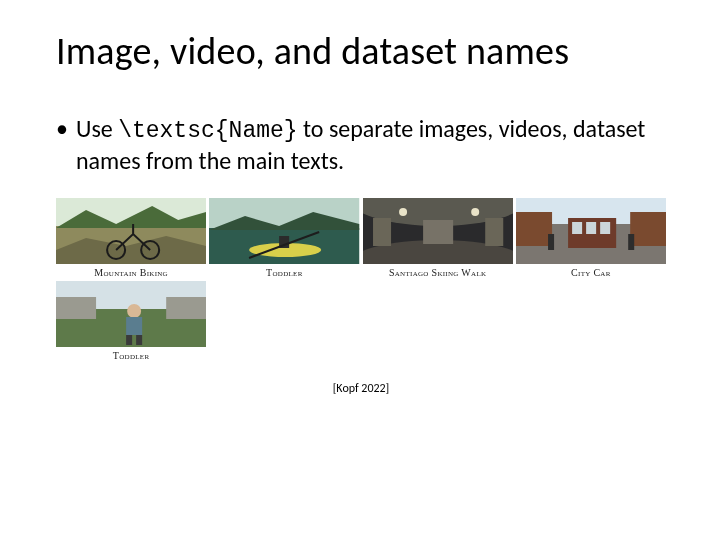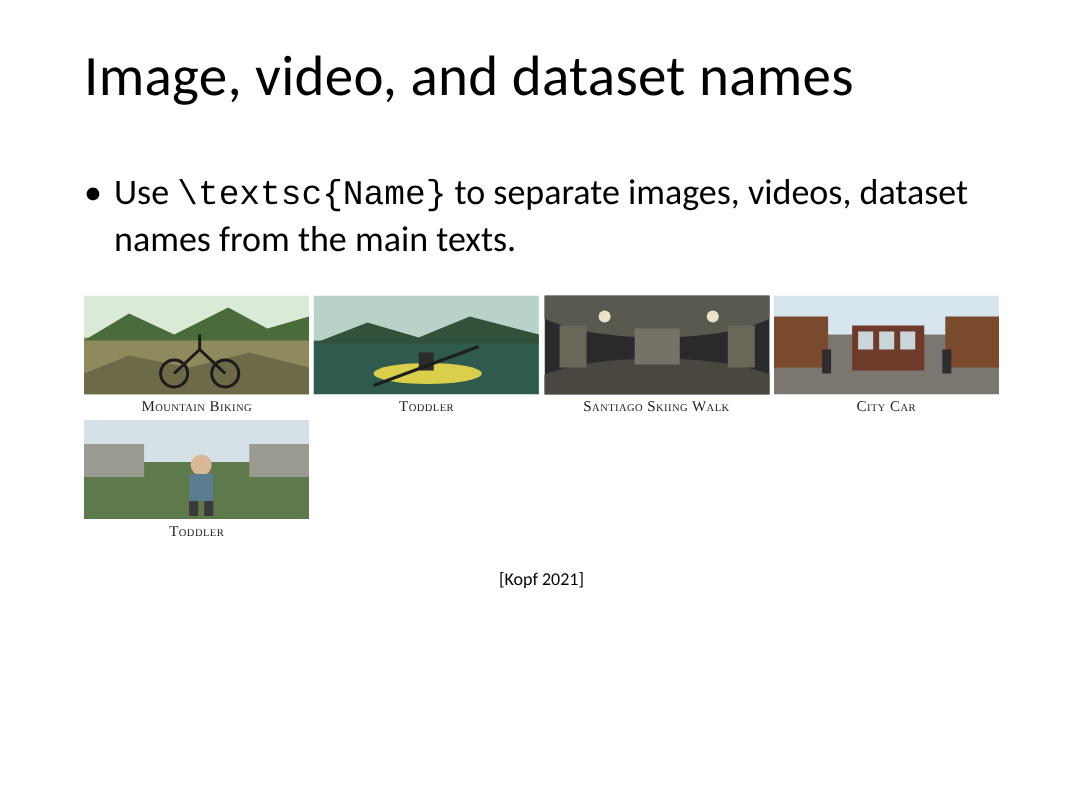--- a/index.html
+++ b/index.html
@@ -147,14 +147,14 @@
         <rect x="110" y="16" width="40" height="22" fill="#9a9a90"></rect>
         <circle cx="78" cy="30" r="7" fill="#d9b896"></circle>
         <rect x="70" y="36" width="16" height="18" fill="#5a7d8f"></rect>
         <rect x="70" y="54" width="6" height="10" fill="#3a3a3a"></rect>
         <rect x="80" y="54" width="6" height="10" fill="#3a3a3a"></rect>
       </svg>
       <div class="caption">Toddler</div>
     </div>
   </div>
 
-  <div class="citation">[Kopf 2021]</div>
+  <div class="citation">[Kopf 2022]</div>
 </div>
 
 </body></html>

